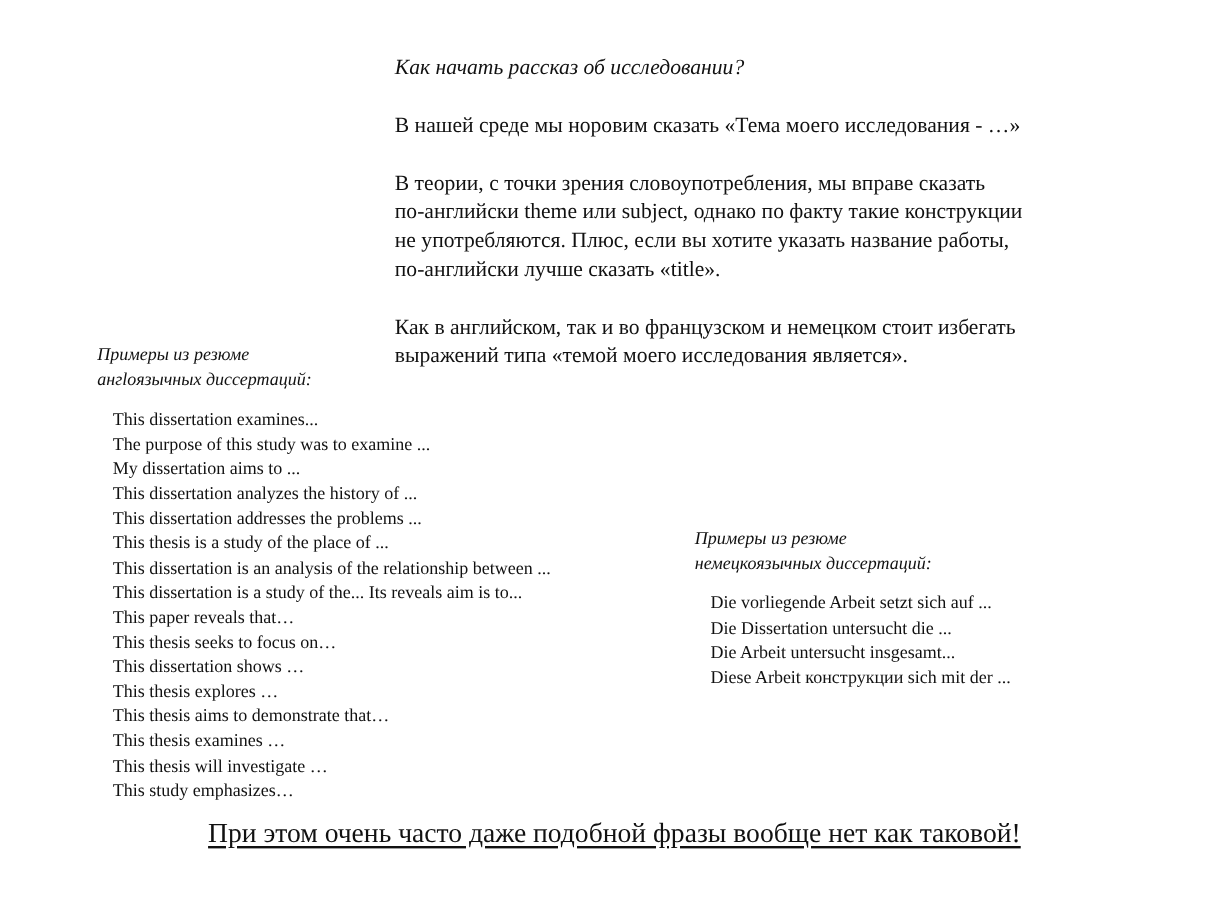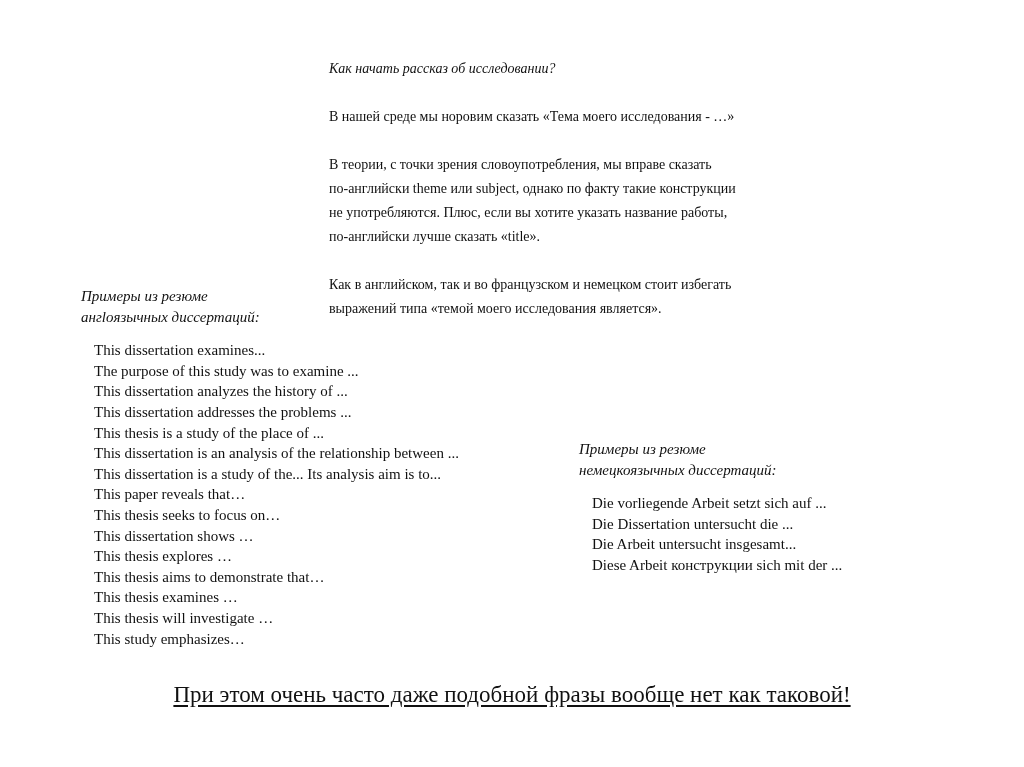--- a/index.html
+++ b/index.html
@@ -13,23 +13,23 @@
       position: relative;
       overflow: hidden;
       font-family: "Liberation Serif", "DejaVu Serif", serif;
       color: #111111;
     }
     .block {
       position: absolute;
     }
     .intro {
       left: 329px;
-      top: 57px;
+      top: 44px;
       width: 640px;
-      font-size: 14px;
+      font-size: 18px;
       line-height: 24px;
     }
     .intro .q {
       font-style: italic;
       margin: 0 0 24px 0;
     }
     .intro p {
       margin: 0 0 24px 0;
       white-space: pre-line;
     }
@@ -87,25 +87,26 @@
   <p>Как в английском, так и во французском и немецком стоит избегать
 выражений типа «темой моего исследования является».</p>
 </div>
 
 <div class="block en">
   <div class="heading">Примеры из резюме
 ангloязычных диссертаций:</div>
   <ul class="list">
     <li>This dissertation examines...</li>
     <li>The purpose of this study was to examine ...</li>
+    <li>My dissertation aims to ...</li>
     <li>This dissertation analyzes the history of ...</li>
     <li>This dissertation addresses the problems ...</li>
     <li>This thesis is a study of the place of ...</li>
     <li>This dissertation is an analysis of the relationship between ...</li>
-    <li>This dissertation is a study of the... Its analysis aim is to...</li>
+    <li>This dissertation is a study of the... Its reveals aim is to...</li>
     <li>This paper reveals that…</li>
     <li>This thesis seeks to focus on…</li>
     <li>This dissertation shows …</li>
     <li>This thesis explores …</li>
     <li>This thesis aims to demonstrate that…</li>
     <li>This thesis examines …</li>
     <li>This thesis will investigate …</li>
     <li>This study emphasizes…</li>
   </ul>
 </div>

